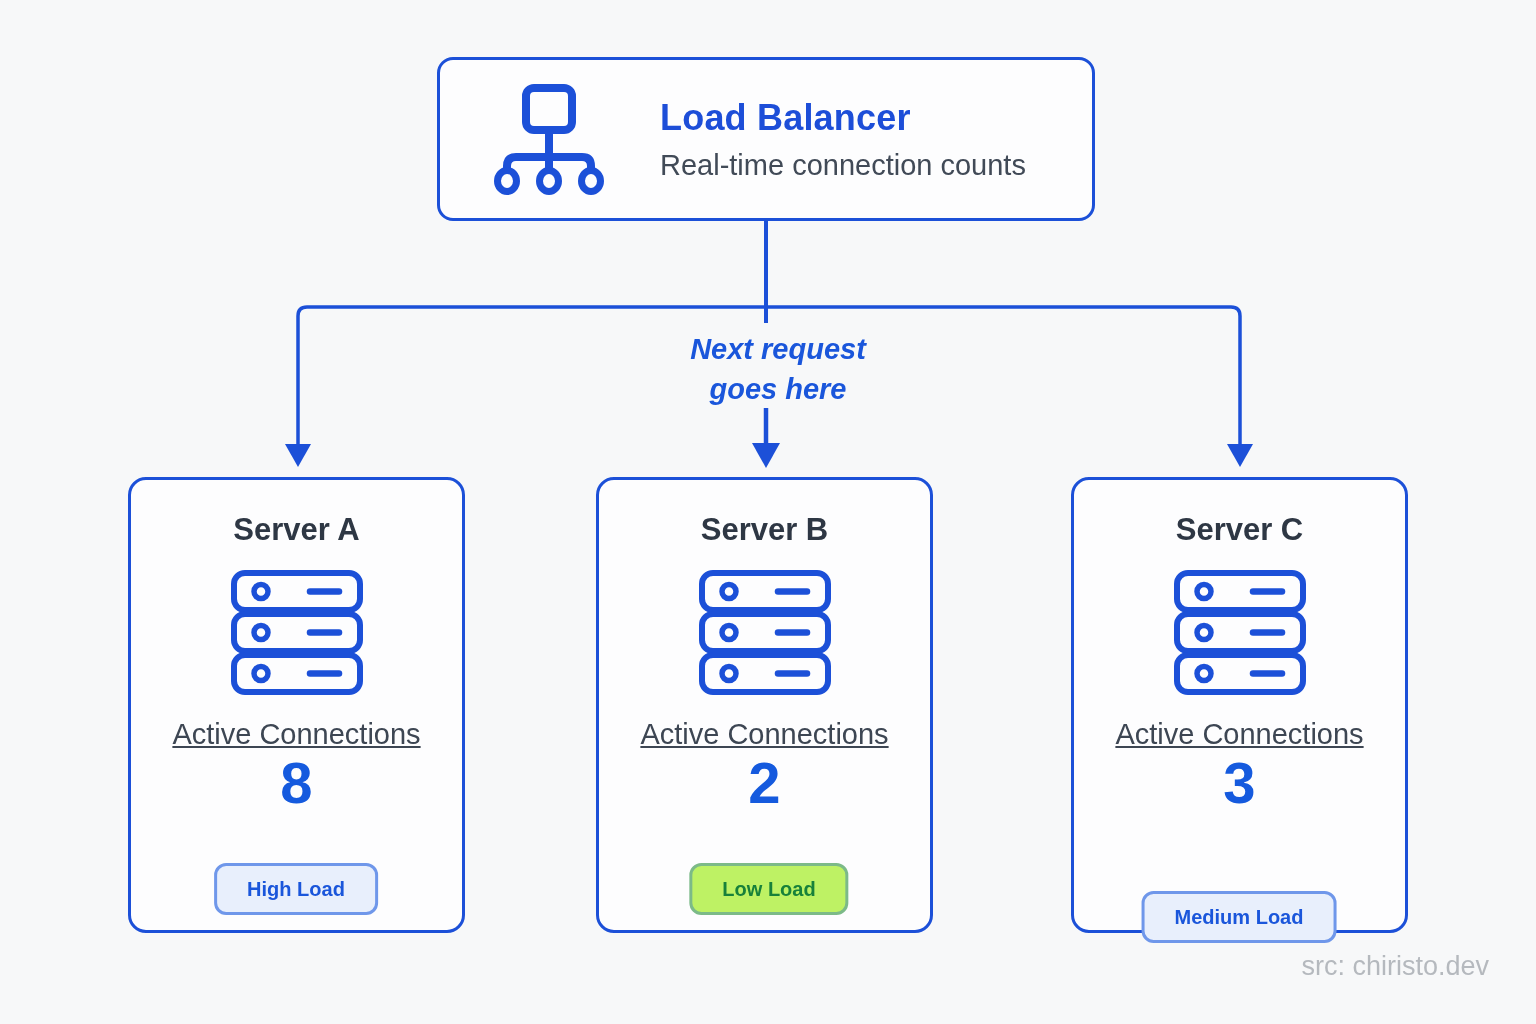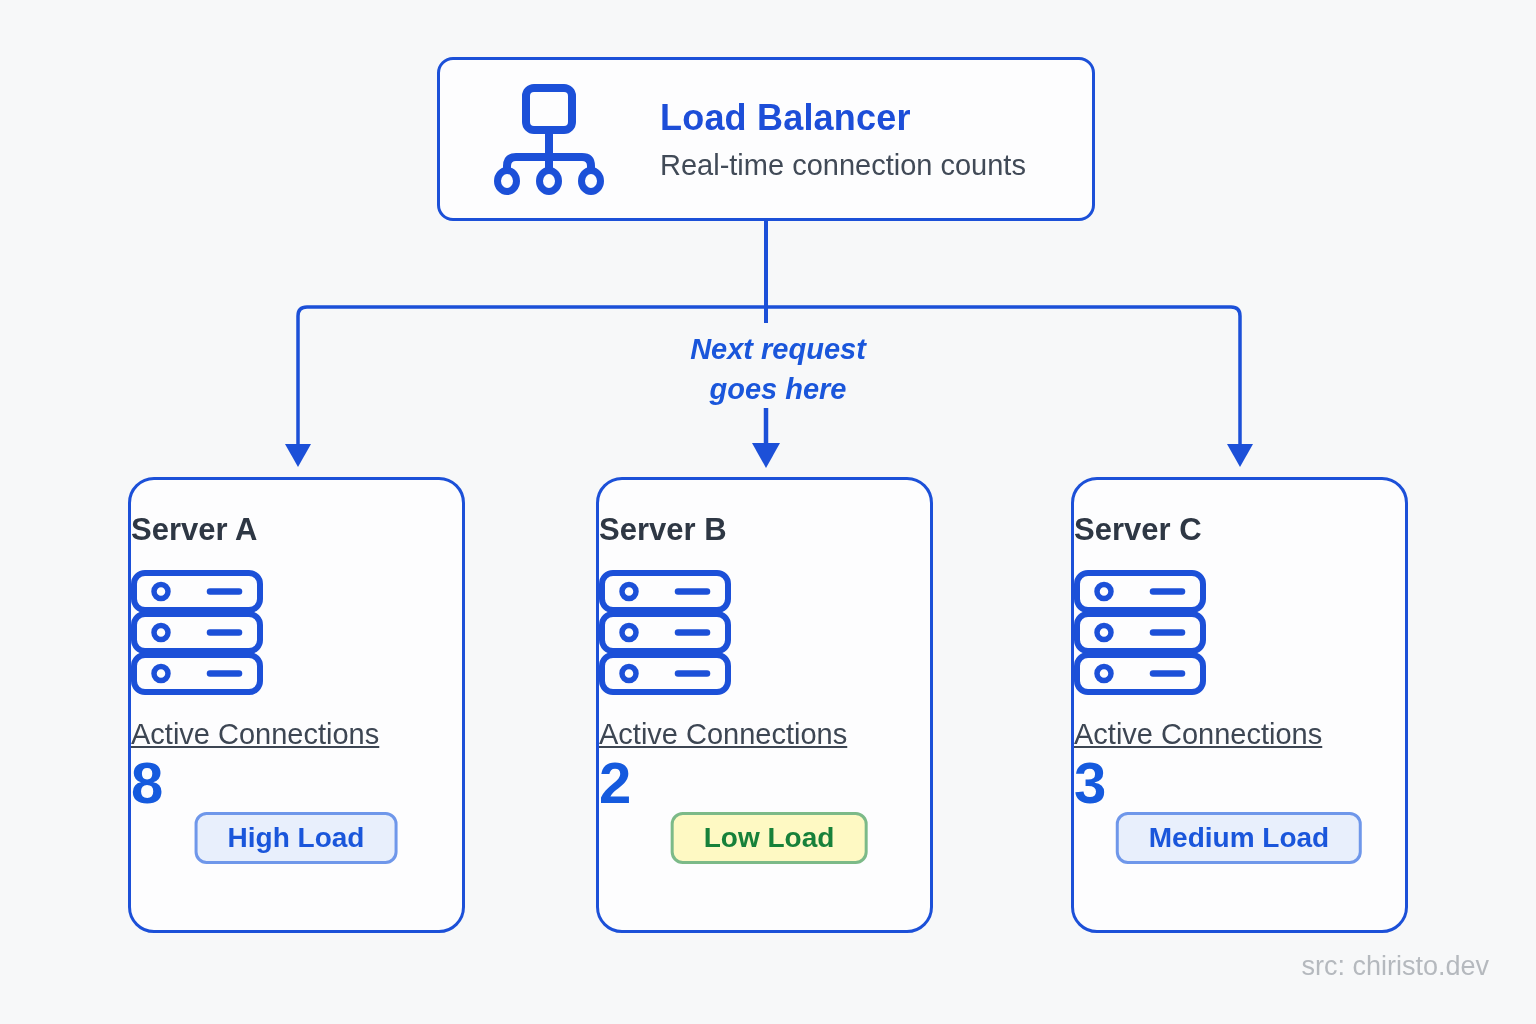--- a/index.html
+++ b/index.html
@@ -63,24 +63,24 @@
   }
 
   
   .server-card {
     position: absolute;
     top: 477px;
     width: 337px; height: 456px;
     box-sizing: border-box;
     background: #fdfdfe;
     border: 3px solid #1c50d8;
-    border-radius: 26px;
+    border-radius: 18px;
     display: flex;
     flex-direction: column;
-    align-items: flex-start;
+    align-items: center;
     padding-top: 32px;
   }
   .server-card.pos-a { left: 128px; }
   .server-card.pos-b { left: 596px; }
   .server-card.pos-c { left: 1071px; }
   .server-name {
     font-size: 31px;
     font-weight: 700;
     color: #2e3744;
   }
@@ -95,42 +95,42 @@
     margin-top: 0px;
     font-size: 58px;
     font-weight: 700;
     color: #155ade;
     line-height: 64px;
   }
 
   
   .badge {
     position: absolute;
-    top: 812px;
+    top: 863px;
     transform: translateX(-50%);
     box-sizing: border-box;
     height: 52px;
     display: flex;
     align-items: center;
     padding: 0 30px;
     border-radius: 12px;
-    font-size: 28px;
+    font-size: 20px;
     font-weight: 700;
     white-space: nowrap;
   }
   .badge.pos-a { left: 296px; }
   .badge.pos-b { left: 769px; }
-  .badge.pos-c { left: 1239px; }
+  .badge.pos-c { left: 1239px; margin-top: 28px; }
   .badge-blue {
     background: #e8effc;
     border: 3px solid #6f97ea;
     color: #1a56db;
   }
   .badge-green {
-    background: #fef9c3;
+    background: #bef264;
     border: 3px solid #7cba88;
     color: #17813a;
   }
 
   
   .source-credit {
     position: absolute;
     right: 47px; top: 951px;
     font-size: 27px;
     color: #b5b9be;

